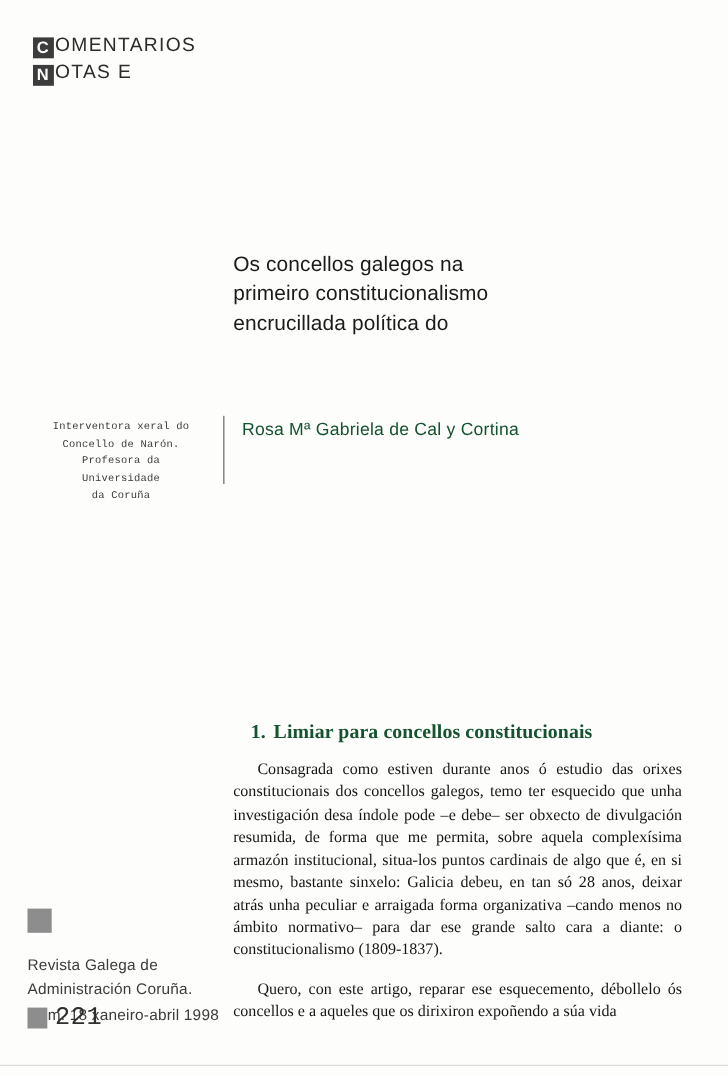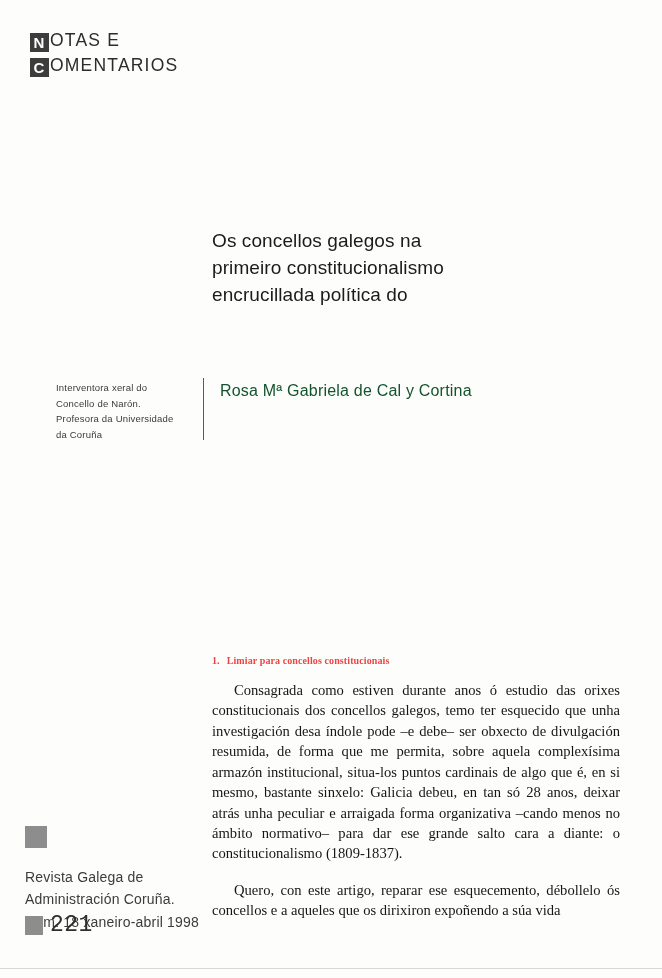--- a/index.html
+++ b/index.html
@@ -67,25 +67,25 @@
 
   
   .author-area {
     position: absolute;
     left: 40px;
     top: 380px;
     width: 600px;
   }
   .affiliation {
     position: absolute;
-    left: 16px;
+    left: 0;
     top: 0;
     width: 140px;
-    text-align: left;
-    font-family: Liberation Sans, sans-serif;
+    text-align: center;
+    font-family: Liberation Mono, monospace;
     font-size: 9.5px;
     line-height: 1.65;
     color: #3a3a3a;
     letter-spacing: 0.2px;
   }
   .author-rule {
     position: absolute;
     left: 163px;
     top: -2px;
     width: 1px;
@@ -105,23 +105,23 @@
   
   .body-col {
     position: absolute;
     left: 212px;
     top: 655px;
     width: 408px;
   }
   .section-heading {
     font-family: "Liberation Serif", serif;
     font-weight: bold;
-    font-size: 10px;
-    color: #ef4444;
-    margin: 0 0 14px 0;
+    font-size: 18px;
+    color: #14532d;
+    margin: 0 0 14px 16px;
     letter-spacing: 0.1px;
   }
   .section-heading .num {
     margin-right: 7px;
   }
   p.body-par {
     margin: 0;
     font-size: 14.6px;
     line-height: 1.40;
     text-align: justify;
@@ -179,24 +179,24 @@
     background: #d8d8d4;
   }
 </style>
 </head>
 <body>
 
 <div class="page">
 
   <div class="header">
     <div class="header-line">
-      <span class="dropcap">N</span><span class="header-rest">OTAS E</span>
+      <span class="dropcap">C</span><span class="header-rest">OMENTARIOS</span>
     </div>
     <div class="header-line">
-      <span class="dropcap">C</span><span class="header-rest">OMENTARIOS</span>
+      <span class="dropcap">N</span><span class="header-rest">OTAS E</span>
     </div>
   </div>
 
   <div class="title">
     <div>Os concellos galegos na</div>
     <div>primeiro constitucionalismo</div>
     <div>encrucillada política do</div>
   </div>
 
   <div class="author-area">

